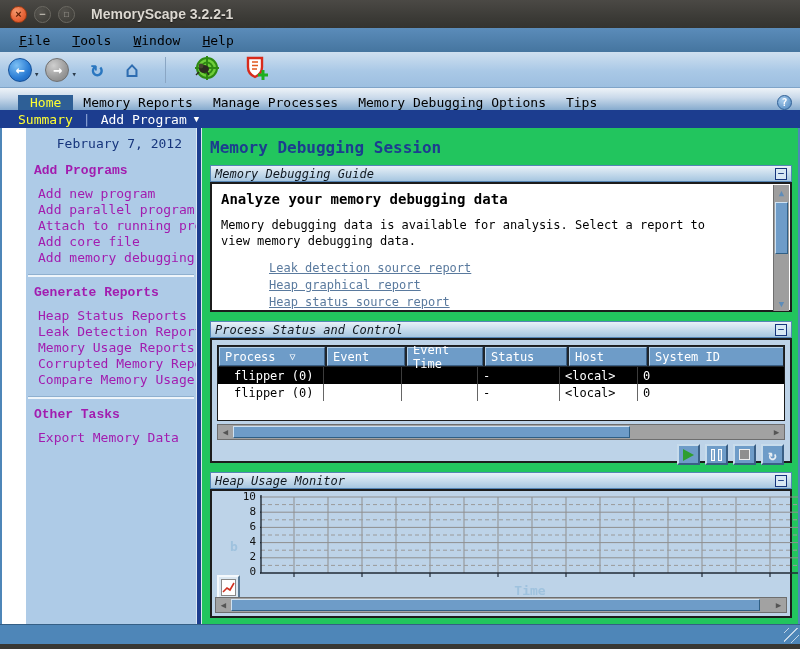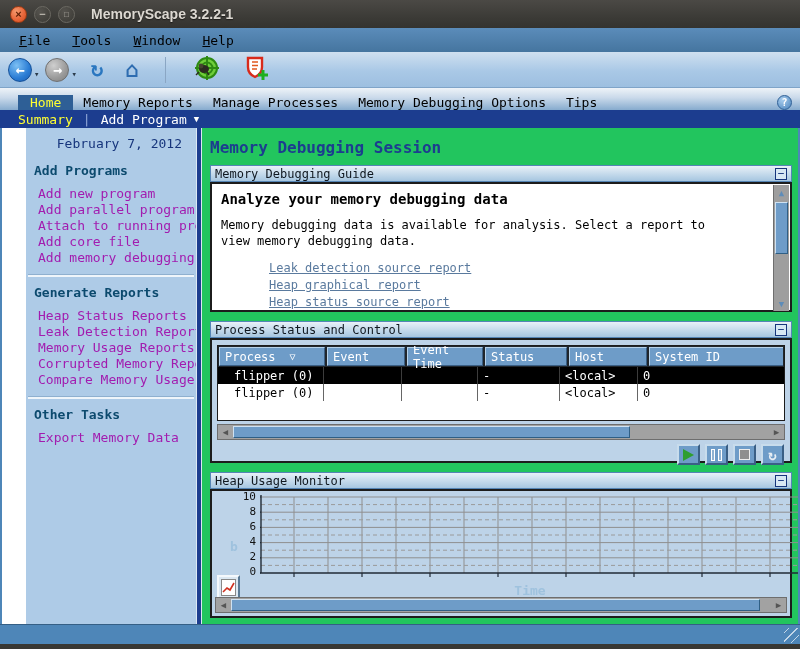--- a/index.html
+++ b/index.html
@@ -76,32 +76,32 @@
   .subnav .caret { font-size:9px; margin-left:7px; color:#fff; }
   
   .bodyrow {
     position:absolute; left:0; top:128px; width:800px; height:496px;
     display:flex; border-left:2px solid #4e86b8; border-right:2px solid #4e86b8;
     background:#fff;
     padding-left:24px;
   }
   .sidebar { width:170px; background:#aecbe7; padding-top:8px; font-size:13px; overflow:hidden; }
   .side-date { text-align:right; padding-right:14px; color:#16357c; margin-bottom:12px; }
-  .side-h { color:#0c4a6e; font-weight:bold; margin:6px 0 8px 8px; }
+  .side-h { color:#a21caf; font-weight:bold; margin:6px 0 8px 8px;font-family:Liberation Mono, monospace; }
   .side-link { color:#a21caf; margin:0 0 1px 12px; white-space:nowrap; cursor:pointer; line-height:15px; }
   .side-div { border-top:1px solid #8fb0cf; border-bottom:2px solid #eff5fa; margin:9px 2px 8px 2px; }
   .splitter { width:6px; background:#1c3d8f; border-left:1px solid #dce8f4; border-right:1px solid #dce8f4; }
   .main { flex:1; background:#22c55e; padding:8px 6px 0 8px; overflow:hidden; }
   .page-title { color:#1c3d8f; font-weight:bold; font-size:16px; margin:2px 0 8px 0; }
   
   .panel { margin-bottom:9px; }
   .panel-title {
     height:17px; background:linear-gradient(180deg,#e8f1f8,#a6c6e0);
     border:1px solid #5585b5; display:flex; align-items:center;
-    font-size:12px; color:#101820; padding:0 4px;
+    font-size:12px; color:#101820; padding:0 4px;font-style:italic;
   }
   .panel-title .pt-label { flex:1; }
   .pt-min { width:12px; height:12px; background:#d8e8f4; border:1px solid #16357c;
     color:#16357c; font-size:11px; line-height:9px; text-align:center; cursor:pointer; }
   
   .guide-content { border:2px solid #1c1c1c; background:#fff; height:130px;
     position:relative; padding:7px 26px 4px 9px; }
   .guide-h { font-weight:bold; font-size:14px; margin-bottom:10px; }
   .guide-body { font-size:12px; line-height:16px; max-width:520px; margin-bottom:12px; }
   .guide-link { font-size:12px; color:#5a7a9e; text-decoration:underline;

